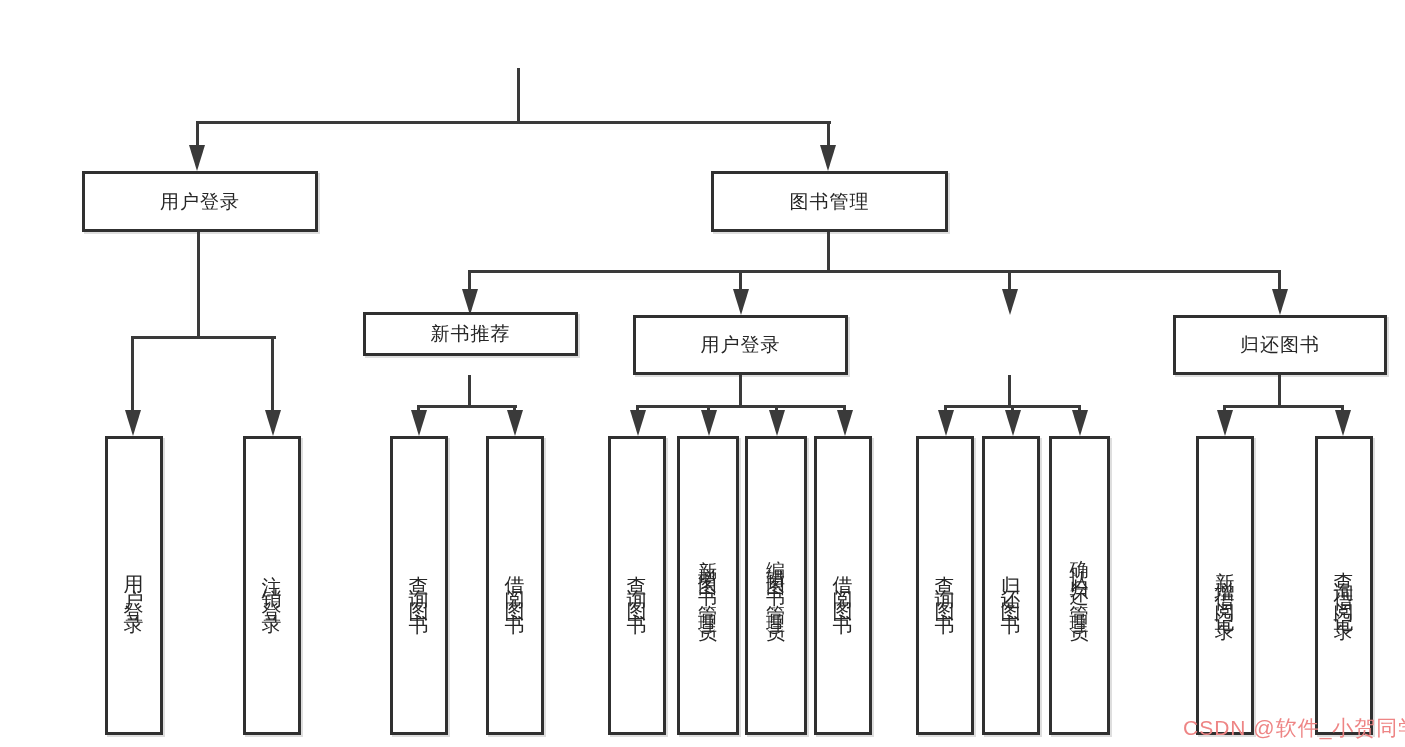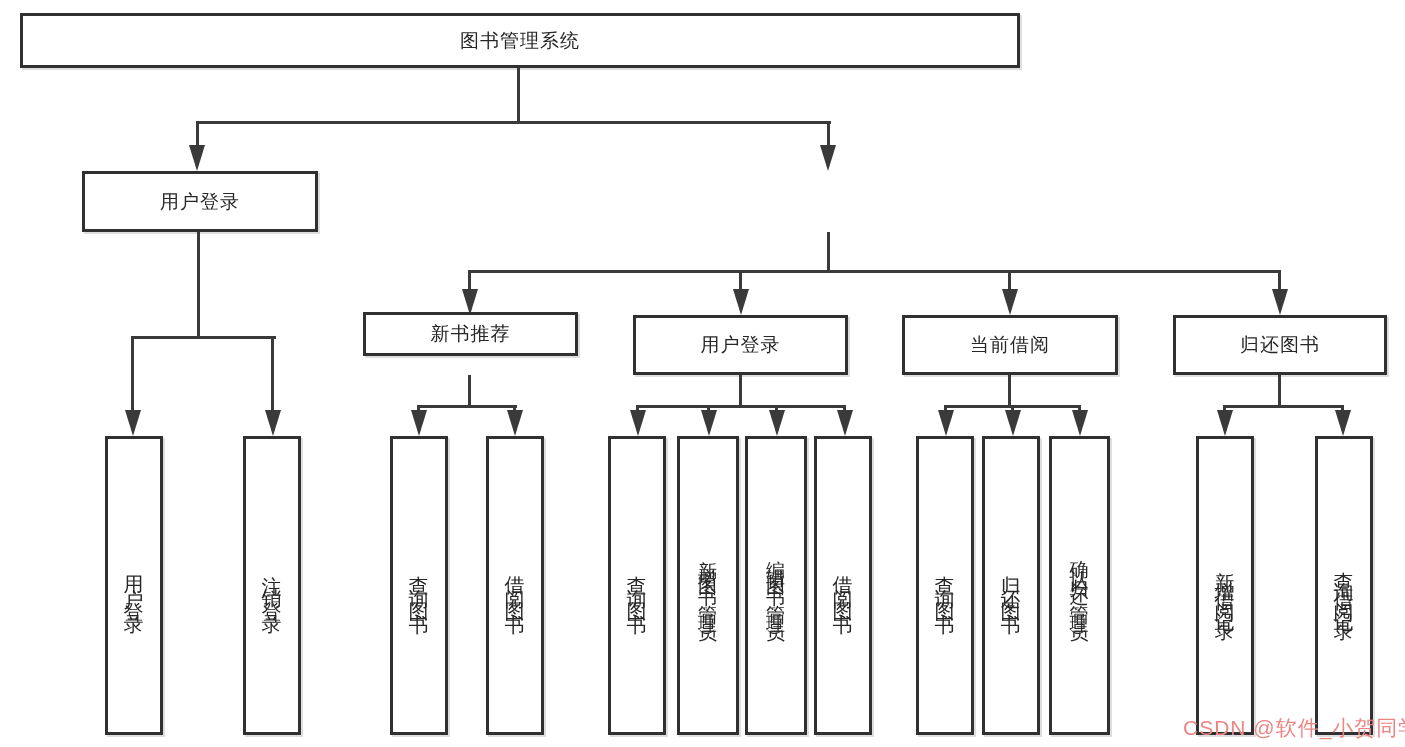--- a/index.html
+++ b/index.html
@@ -33,33 +33,33 @@
   .watermark{
     position:absolute; left:1183px; top:714px; font-size:21px;
     color:var(--watermark); letter-spacing:1px; z-index:10; white-space:nowrap;
   }
 </style>
 </head>
 <body>
 
 <div class="stage">
 
-  <div class="box hbox" style="left:20px;top:13px;width:1000px;height:55px">
-    <span>图书管理系统</span>
-  </div>
 
   <div class="vl" style="left:517px;top:68px;height:56px"></div>
   <div class="hl" style="left:196px;top:121px;width:635px"></div>
   <div class="vl" style="left:196px;top:121px;height:28px"></div>
   <div class="vl" style="left:827px;top:121px;height:28px"></div>
   <div class="arr" style="left:189px;top:145px"></div>
   <div class="arr" style="left:820px;top:145px"></div>
 
   <div class="box hbox" style="left:82px;top:171px;width:236px;height:61px">
     <span>用户登录</span>
+  </div>
+  <div class="box hbox" style="left:711px;top:171px;width:237px;height:61px">
+    <span>图书管理</span>
   </div>
 
   <div class="vl" style="left:197px;top:232px;height:107px"></div>
   <div class="hl" style="left:131px;top:336px;width:145px"></div>
   <div class="vl" style="left:131px;top:336px;height:78px"></div>
   <div class="vl" style="left:271px;top:336px;height:78px"></div>
   <div class="arr" style="left:125px;top:410px"></div>
   <div class="arr" style="left:265px;top:410px"></div>
 
   <div class="vl" style="left:827px;top:232px;height:41px"></div>
@@ -71,23 +71,20 @@
   <div class="arr" style="left:462px;top:289px"></div>
   <div class="arr" style="left:733px;top:289px"></div>
   <div class="arr" style="left:1002px;top:289px"></div>
   <div class="arr" style="left:1272px;top:289px"></div>
 
   <div class="box hbox" style="left:363px;top:312px;width:215px;height:44px">
     <span>新书推荐</span>
   </div>
   <div class="box hbox" style="left:633px;top:315px;width:215px;height:60px">
     <span>用户登录</span>
-  </div>
-  <div class="box hbox" style="left:902px;top:315px;width:216px;height:60px">
-    <span>当前借阅</span>
   </div>
   <div class="box hbox" style="left:1173px;top:315px;width:214px;height:60px">
     <span>归还图书</span>
   </div>
 
   <div class="vl" style="left:468px;top:375px;height:33px"></div>
   <div class="hl" style="left:417px;top:405px;width:100px"></div>
   <div class="vl" style="left:417px;top:405px;height:9px"></div>
   <div class="vl" style="left:513px;top:405px;height:9px"></div>
   <div class="arr" style="left:411px;top:410px"></div>

